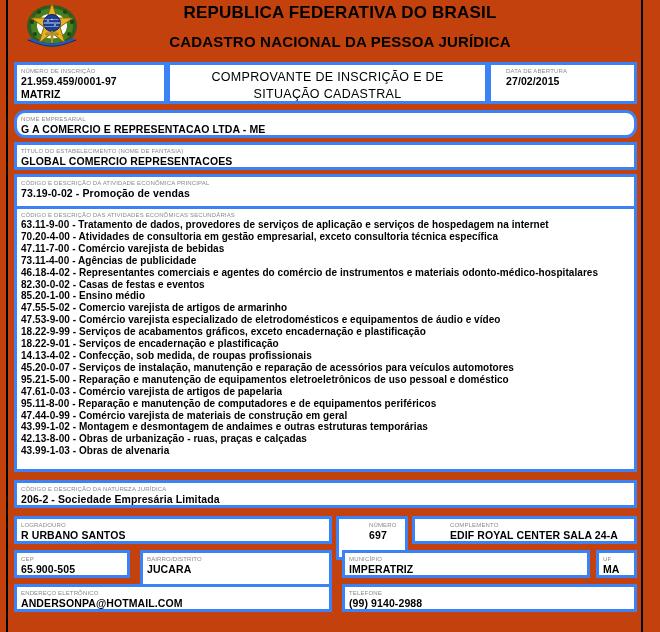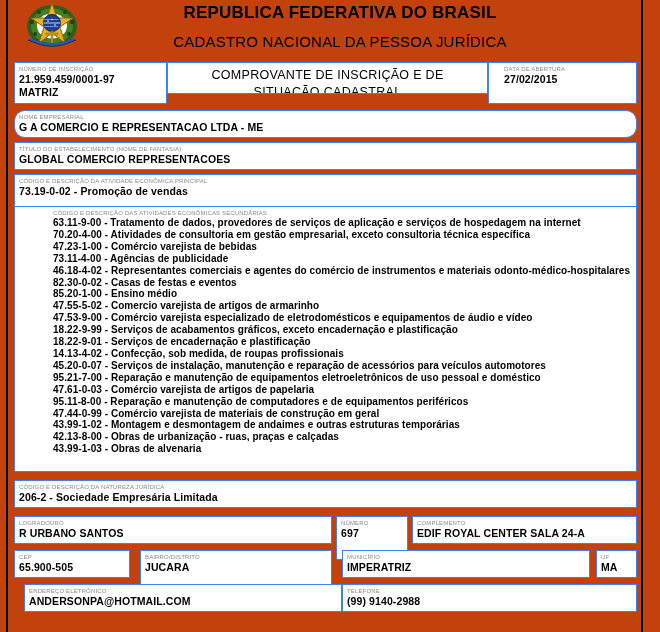--- a/index.html
+++ b/index.html
@@ -57,32 +57,32 @@
   .doc-title-1 {
     font-size: 17px;
     font-weight: bold;
     letter-spacing: 0.2px;
     color: #000;
     margin-top: 3px;
     white-space: nowrap;
   }
   .doc-title-2 {
     font-size: 15px;
-    font-weight: normal;
+    font-weight: bold;
     letter-spacing: 0.2px;
     color: #000;
     margin-top: 10px;
     white-space: nowrap;
   }
 
   
   .box {
     position: absolute;
     box-sizing: border-box;
-    border: 1px solid #3b82f6;
+    border: 3px solid #3b82f6;
     background: #fff;
     overflow: hidden;
   }
   .lbl {
     display: block;
     font-size: 6px;
     line-height: 8px;
     color: #8a8a8a;
     letter-spacing: 0.15px;
     white-space: nowrap;
@@ -171,21 +171,21 @@
       <div class="doc-title-2">CADASTRO NACIONAL DA PESSOA JURÍDICA</div>
     </div>
   </div>
 
   <div class="box" style="left:14px; top:62px; width:153px; height:42px;">
     <span class="lbl">NÚMERO DE INSCRIÇÃO</span>
     <span class="val">21.959.459/0001-97</span>
     <span class="val sub">MATRIZ</span>
   </div>
 
-  <div class="box" style="left:167px; top:62px; width:321px; height:32px;">
+  <div class="box" style="left:167px; top:62px; width:321px; height:42px;">
     <div class="center-title">COMPROVANTE DE INSCRIÇÃO E DE</div>
     <div class="center-title" style="padding-top:0;">SITUAÇÃO CADASTRAL</div>
   </div>
 
   <div class="box" style="left:488px; top:62px; width:149px; height:42px;padding-left:11px;">
     <span class="lbl">DATA DE ABERTURA</span>
     <span class="val">27/02/2015</span>
   </div>
 
   <div class="box" style="left:14px; top:110px; width:623px; height:28px;border-radius:11px;">
@@ -196,62 +196,62 @@
   <div class="box" style="left:14px; top:142px; width:623px; height:28px;">
     <span class="lbl">TÍTULO DO ESTABELECIMENTO (NOME DE FANTASIA)</span>
     <span class="val">GLOBAL COMERCIO REPRESENTACOES</span>
   </div>
 
   <div class="box" style="left:14px; top:174px; width:623px; height:42px;">
     <span class="lbl">CÓDIGO E DESCRIÇÃO DA ATIVIDADE ECONÔMICA PRINCIPAL</span>
     <span class="val">73.19-0-02 - Promoção de vendas</span>
   </div>
 
-  <div class="box" style="left:14px; top:206px; width:623px; height:266px;padding-left:34px;">
+  <div class="box" style="left:14px; top:206px; width:623px; height:266px;">
     <span class="lbl">CÓDIGO E DESCRIÇÃO DAS ATIVIDADES ECONÔMICAS SECUNDÁRIAS</span>
     <div class="act-list" id="act-list">
         <div class="act-line wrap">63.11-9-00 - Tratamento de dados, provedores de serviços de aplicação e serviços de hospedagem na internet</div>
         <div class="act-line">70.20-4-00 - Atividades de consultoria em gestão empresarial, exceto consultoria técnica específica</div>
-        <div class="act-line">47.23-1-00 - Comércio varejista de bebidas</div>
+        <div class="act-line">47.11-7-00 - Comércio varejista de bebidas</div>
         <div class="act-line">73.11-4-00 - Agências de publicidade</div>
         <div class="act-line wrap">46.18-4-02 - Representantes comerciais e agentes do comércio de instrumentos e materiais odonto-médico-hospitalares</div>
         <div class="act-line">82.30-0-02 - Casas de festas e eventos</div>
         <div class="act-line">85.20-1-00 - Ensino médio</div>
         <div class="act-line">47.55-5-02 - Comercio varejista de artigos de armarinho</div>
         <div class="act-line">47.53-9-00 - Comércio varejista especializado de eletrodomésticos e equipamentos de áudio e vídeo</div>
         <div class="act-line">18.22-9-99 - Serviços de acabamentos gráficos, exceto encadernação e plastificação</div>
         <div class="act-line">18.22-9-01 - Serviços de encadernação e plastificação</div>
         <div class="act-line">14.13-4-02 - Confecção, sob medida, de roupas profissionais</div>
         <div class="act-line">45.20-0-07 - Serviços de instalação, manutenção e reparação de acessórios para veículos automotores</div>
-        <div class="act-line">95.21-7-00 - Reparação e manutenção de equipamentos eletroeletrônicos de uso pessoal e doméstico</div>
+        <div class="act-line">95.21-5-00 - Reparação e manutenção de equipamentos eletroeletrônicos de uso pessoal e doméstico</div>
         <div class="act-line">47.61-0-03 - Comércio varejista de artigos de papelaria</div>
         <div class="act-line">95.11-8-00 - Reparação e manutenção de computadores e de equipamentos periféricos</div>
         <div class="act-line">47.44-0-99 - Comércio varejista de materiais de construção em geral</div>
         <div class="act-line">43.99-1-02 - Montagem e desmontagem de andaimes e outras estruturas temporárias</div>
         <div class="act-line">42.13-8-00 - Obras de urbanização - ruas, praças e calçadas</div>
         <div class="act-line">43.99-1-03 - Obras de alvenaria</div>
       </div>
   </div>
 
   <div class="box" style="left:14px; top:480px; width:623px; height:28px;">
     <span class="lbl">CÓDIGO E DESCRIÇÃO DA NATUREZA JURÍDICA</span>
     <span class="val">206-2 - Sociedade Empresária Limitada</span>
   </div>
 
   <div class="box" style="left:14px; top:516px; width:318px; height:28px;">
     <span class="lbl">LOGRADOURO</span>
     <span class="val">R URBANO SANTOS</span>
   </div>
 
-  <div class="box" style="left:336px; top:516px; width:72px; height:44px;">
+  <div class="box" style="left:336px; top:516px; width:72px; height:44px;padding-left:26px;">
     <span class="lbl">NÚMERO</span>
     <span class="val">697</span>
   </div>
 
-  <div class="box" style="left:412px; top:516px; width:225px; height:28px;">
+  <div class="box" style="left:412px; top:516px; width:225px; height:28px;padding-left:31px;">
     <span class="lbl">COMPLEMENTO</span>
     <span class="val">EDIF ROYAL CENTER SALA 24-A</span>
   </div>
 
   <div class="box" style="left:14px; top:550px; width:116px; height:28px;">
     <span class="lbl">CEP</span>
     <span class="val">65.900-505</span>
   </div>
 
   <div class="box" style="left:140px; top:550px; width:192px; height:44px;">
@@ -262,21 +262,21 @@
   <div class="box" style="left:342px; top:550px; width:248px; height:28px;">
     <span class="lbl">MUNICÍPIO</span>
     <span class="val">IMPERATRIZ</span>
   </div>
 
   <div class="box" style="left:596px; top:550px; width:41px; height:28px;">
     <span class="lbl">UF</span>
     <span class="val">MA</span>
   </div>
 
-  <div class="box" style="left:24px; top:584px; width:318px; height:28px;">
+  <div class="box" style="left:14px; top:584px; width:318px; height:28px;">
     <span class="lbl">ENDEREÇO ELETRÔNICO</span>
     <span class="val">ANDERSONPA@HOTMAIL.COM</span>
   </div>
 
   <div class="box" style="left:342px; top:584px; width:295px; height:28px;">
     <span class="lbl">TELEFONE</span>
     <span class="val">(99) 9140-2988</span>
   </div>
 
 </div>

